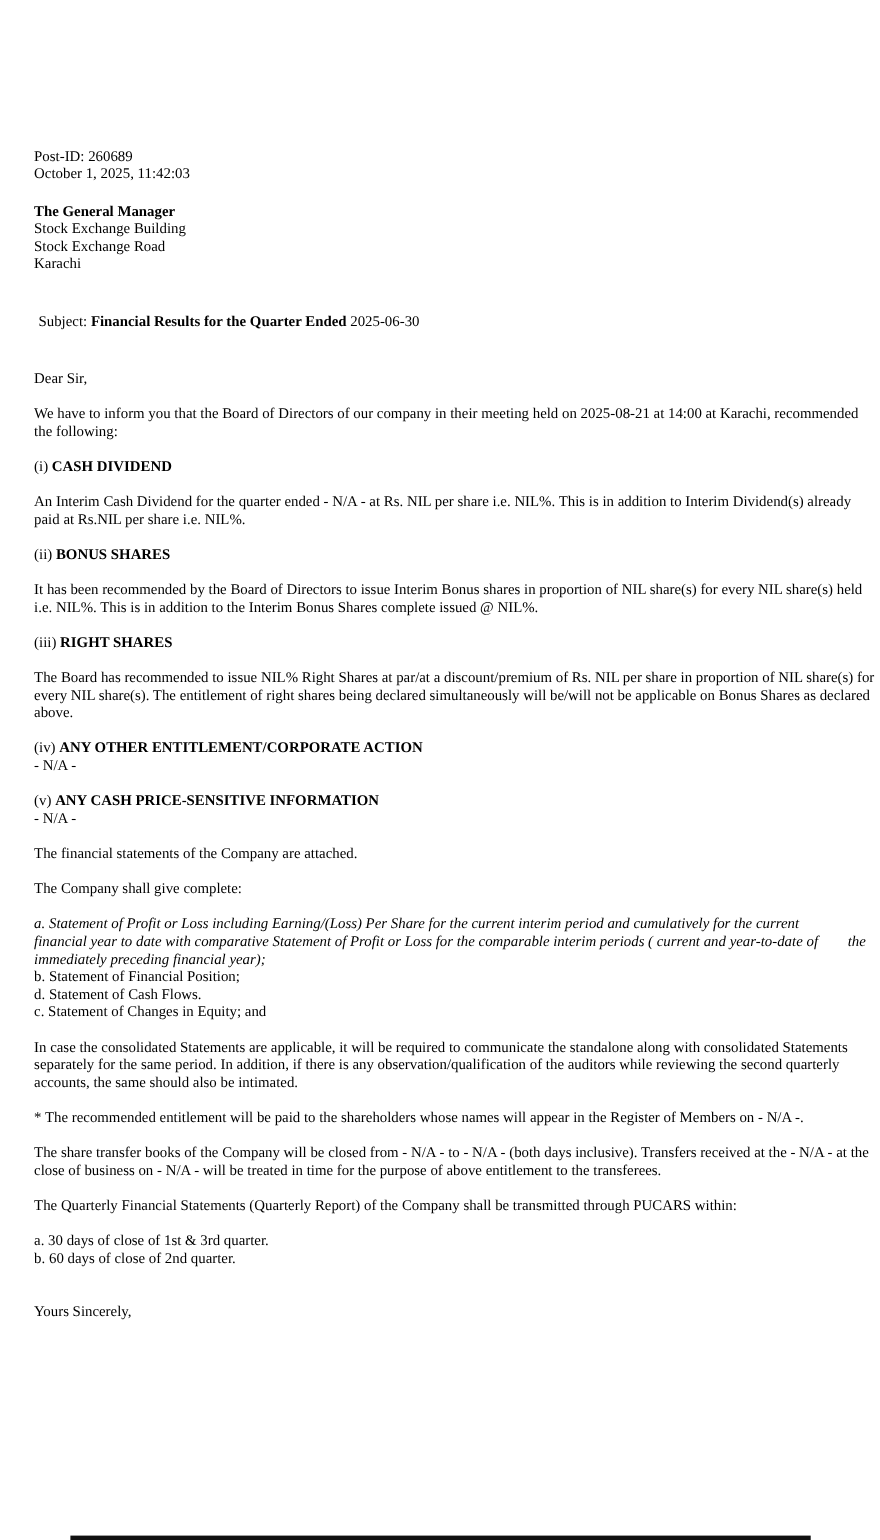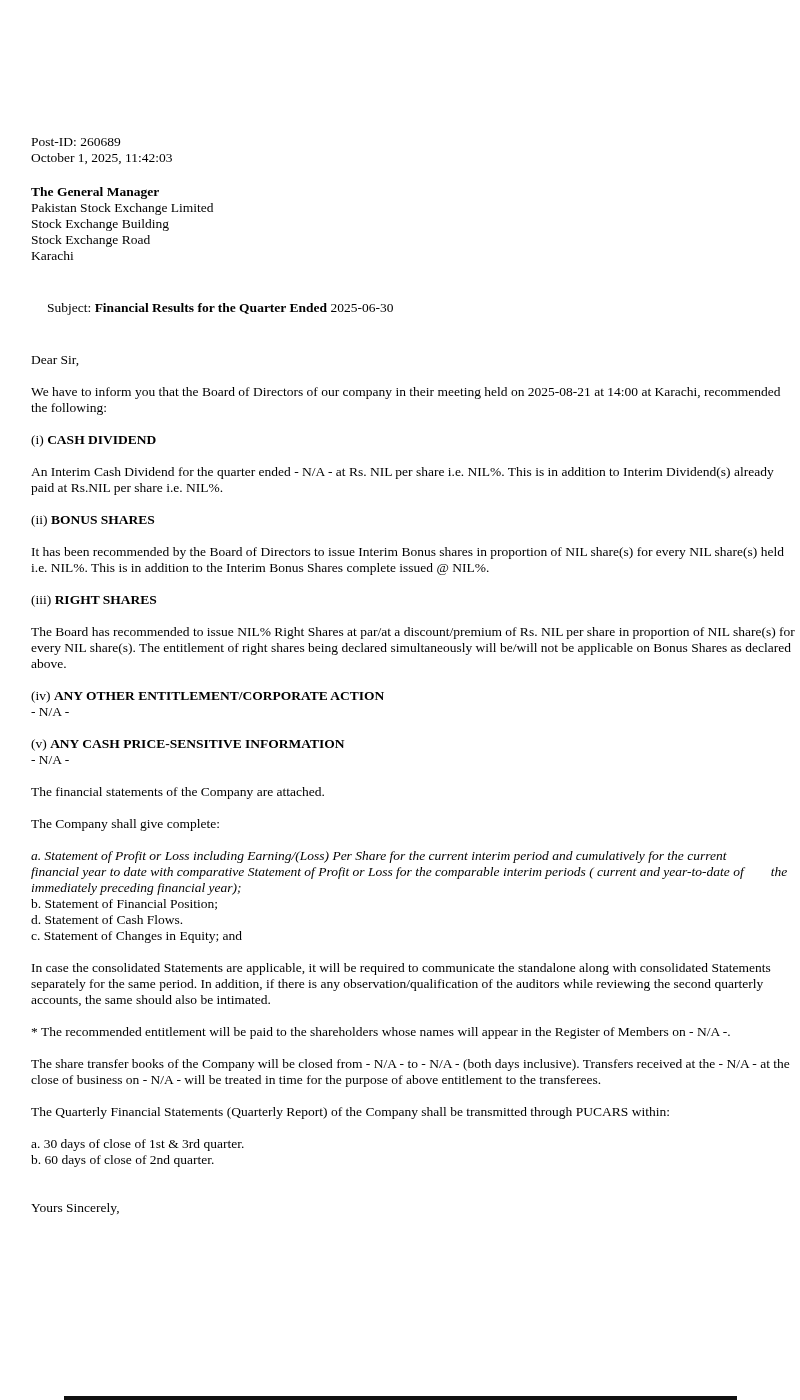--- a/index.html
+++ b/index.html
@@ -11,21 +11,21 @@
     font-size: 13.5px;
     line-height: 16px;
     position: relative;
     overflow: hidden;
   }
   .page { padding: 134px 4px 0 31px; }
   .line { min-height: 16px; }
   .bold { font-weight: bold; }
   p { margin: 16px 0; }
   .recipient { margin-top: 18px; }
-  .subject { margin: 36px 0 36px 16px; }
+  .subject { margin: 36px 0 36px 4px; }
   .heading { margin: 16px 0; }
   .heading.mb0 { margin-bottom: 0; }
   .na { margin: 0 0 16px 0; text-align: left; }
   .block { margin: 16px 0; }
   .prewrap { white-space: pre-wrap; font-style: italic; }
   .closing { margin-top: 32px; }
   .footer-bar {
     position: absolute;
     bottom: 0;
     left: 64px;
@@ -39,21 +39,20 @@
 
 <div class="page">
 
   <div class="meta">
     <div class="line">Post-ID: 260689</div>
     <div class="line">October 1, 2025, 11:42:03</div>
   </div>
 
   <div class="recipient">
     <div class="line bold">The General Manager</div>
-    <div class="line">Pakistan Stock Exchange Limited</div>
     <div class="line">Stock Exchange Building</div>
     <div class="line">Stock Exchange Road</div>
     <div class="line">Karachi</div>
   </div>
 
   <p class="subject"><span>Subject:</span> <span class="bold">Financial Results for the Quarter Ended</span> <span>2025-06-30</span></p>
 
   <p class="salutation">Dear Sir,</p>
 
   <p class="body-text">We have to inform you that the Board of Directors of our company in their meeting held on 2025-08-21 at 14:00 at Karachi, recommended the following:</p>

